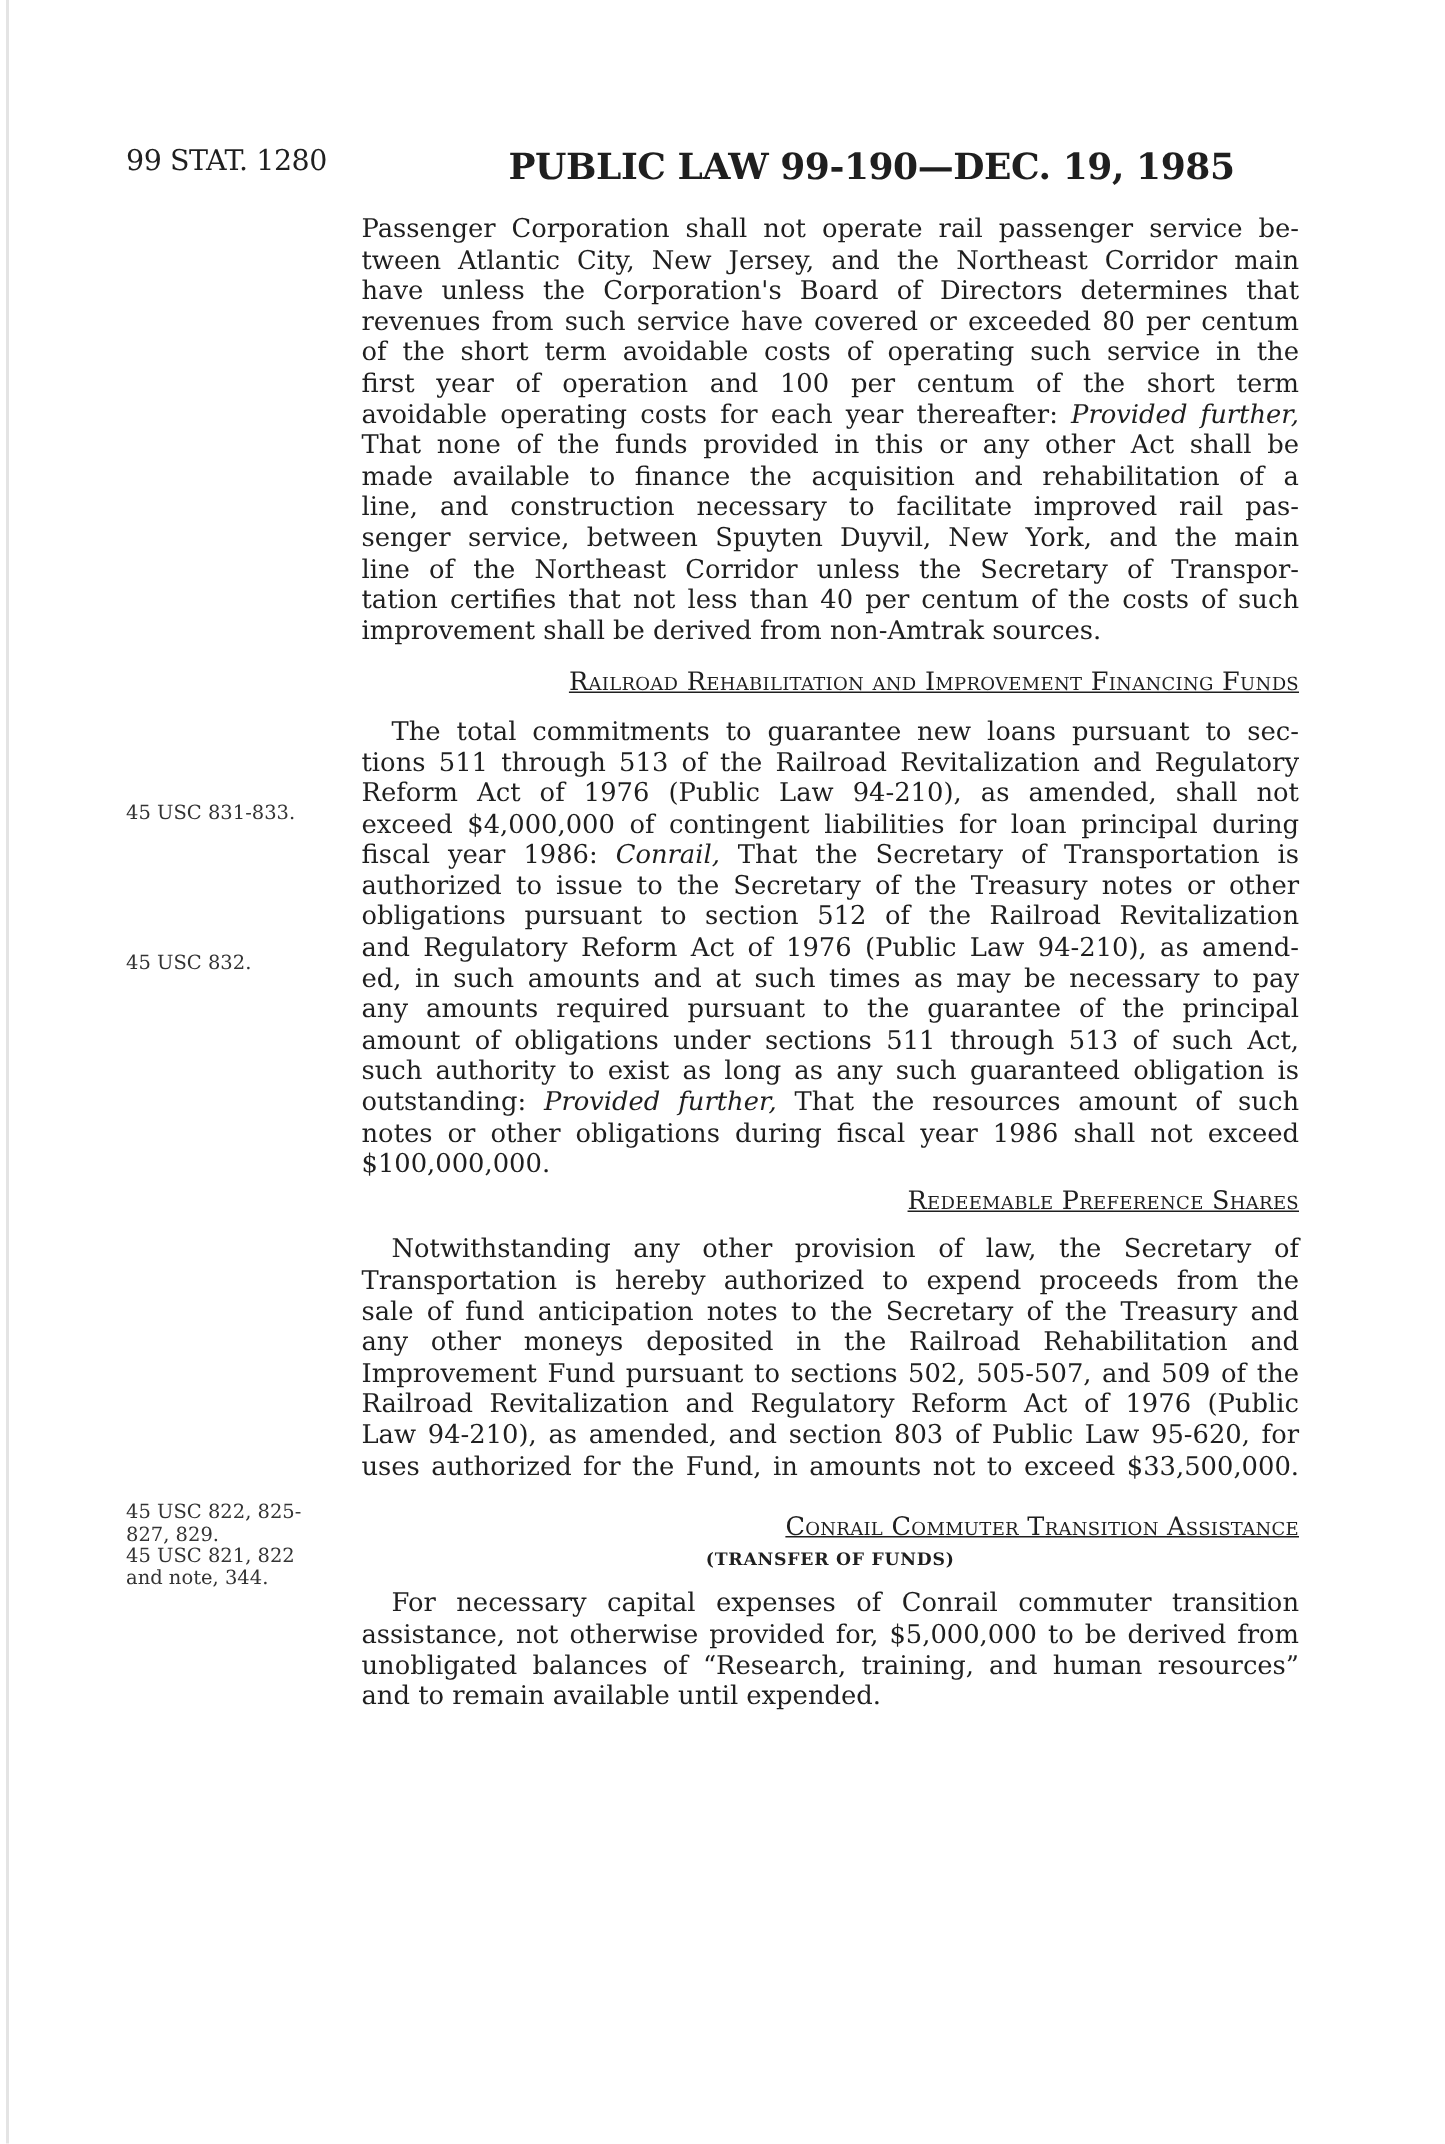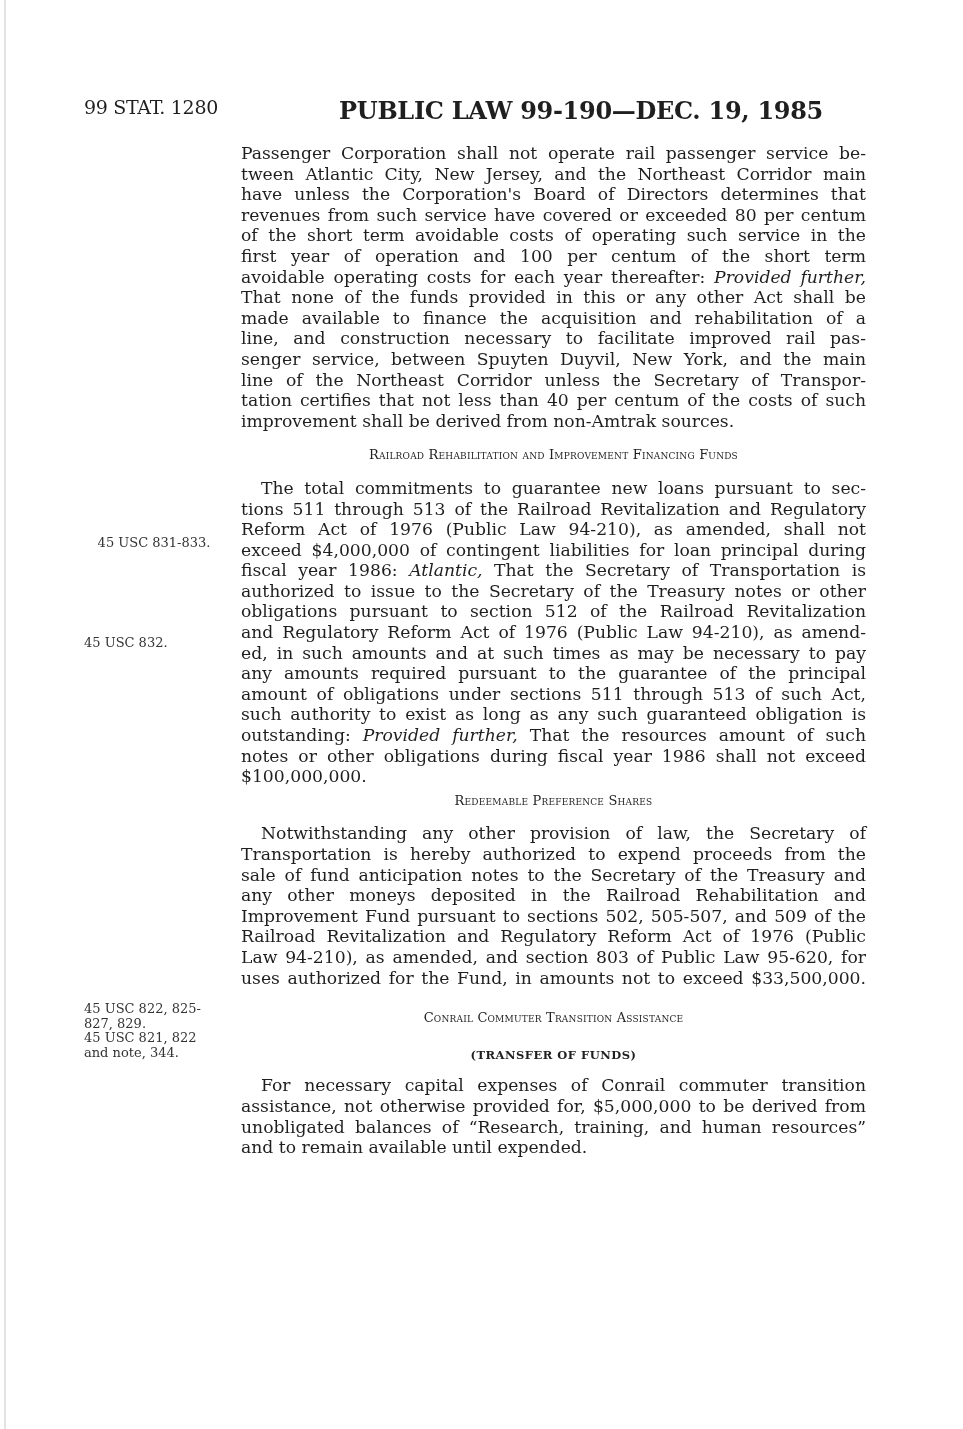--- a/index.html
+++ b/index.html
@@ -29,23 +29,24 @@
   .main {
     position: absolute; left: 241px; top: 143px; width: 625px;
     font-size: 17.2px; line-height: 20.6px;
     text-align: justify;
   }
   .main p { margin: 0; }
   .main .line { display: block; text-align: justify; text-align-last: justify; white-space: nowrap; }
   .main .line.last { text-align-last: left; }
   i { font-style: italic; }
   .heading {
-    text-align: center; font-variant: small-caps;
-    font-size: 13px; letter-spacing: 0.2px;
+    text-align: right; font-variant: small-caps;
+    font-size: 17px; letter-spacing: 0.2px;
     margin: 0;
+    text-decoration: underline;
   }
   .subheading {
     text-align: center; font-weight: bold;
     font-size: 11.5px; letter-spacing: 0.5px; margin: 0;
   }
   .margin-note {
     position: absolute; left: 84px; width: 140px;
     font-size: 13px; line-height: 14.5px; color: #333;
   }
 </style>
@@ -78,21 +79,21 @@
     <span class="line last">improvement shall be derived from non-Amtrak sources.</span>
   </p>
 
   <p class="heading" style="margin-top:14px;">Railroad Rehabilitation and Improvement Financing Funds</p>
 
   <p style="margin-top:12px;">
     <span class="line" style="padding-left:20px;">The total commitments to guarantee new loans pursuant to sec-</span>
     <span class="line">tions 511 through 513 of the Railroad Revitalization and Regulatory</span>
     <span class="line">Reform Act of 1976 (Public Law 94-210), as amended, shall not</span>
     <span class="line">exceed $4,000,000 of contingent liabilities for loan principal during</span>
-    <span class="line"><span>fiscal year 1986: </span><i>Atlantic,</i><span> That the Secretary of Transportation is</span></span>
+    <span class="line"><span>fiscal year 1986: </span><i>Conrail,</i><span> That the Secretary of Transportation is</span></span>
     <span class="line">authorized to issue to the Secretary of the Treasury notes or other</span>
     <span class="line">obligations pursuant to section 512 of the Railroad Revitalization</span>
     <span class="line">and Regulatory Reform Act of 1976 (Public Law 94-210), as amend-</span>
     <span class="line">ed, in such amounts and at such times as may be necessary to pay</span>
     <span class="line">any amounts required pursuant to the guarantee of the principal</span>
     <span class="line">amount of obligations under sections 511 through 513 of such Act,</span>
     <span class="line">such authority to exist as long as any such guaranteed obligation is</span>
     <span class="line"><span>outstanding: </span><i>Provided further,</i><span> That the resources amount of such</span></span>
     <span class="line">notes or other obligations during fiscal year 1986 shall not exceed</span>
     <span class="line last">$100,000,000.</span>
@@ -106,31 +107,31 @@
     <span class="line">sale of fund anticipation notes to the Secretary of the Treasury and</span>
     <span class="line">any other moneys deposited in the Railroad Rehabilitation and</span>
     <span class="line">Improvement Fund pursuant to sections 502, 505-507, and 509 of the</span>
     <span class="line">Railroad Revitalization and Regulatory Reform Act of 1976 (Public</span>
     <span class="line">Law 94-210), as amended, and section 803 of Public Law 95-620, for</span>
     <span class="line">uses authorized for the Fund, in amounts not to exceed $33,500,000.</span>
   </p>
 
   <p class="heading" style="margin-top:20px;">Conrail Commuter Transition Assistance</p>
 
-  <p class="subheading" style="margin-top:16px;">(TRANSFER OF FUNDS)</p>
+  <p class="subheading" style="">(TRANSFER OF FUNDS)</p>
 
   <p style="margin-top:10px;">
     <span class="line" style="padding-left:20px;">For necessary capital expenses of Conrail commuter transition</span>
     <span class="line">assistance, not otherwise provided for, $5,000,000 to be derived from</span>
     <span class="line">unobligated balances of “Research, training, and human resources”</span>
     <span class="line last">and to remain available until expended.</span>
   </p>
 </div>
 
-<div class="margin-note" style="top:536px;text-align:center;">45 USC 831-833.</div>
+<div class="margin-note" style="top:536px;">45 USC 831-833.</div>
 <div class="margin-note" style="top:636px;">45 USC 832.</div>
 
 <div class="margin-note" style="top:962px;margin-top:40px;">
   <div>45 USC 822, 825-</div>
   <div>827, 829.</div>
   <div>45 USC 821, 822</div>
   <div>and note, 344.</div>
 </div>
 
 </body></html>

